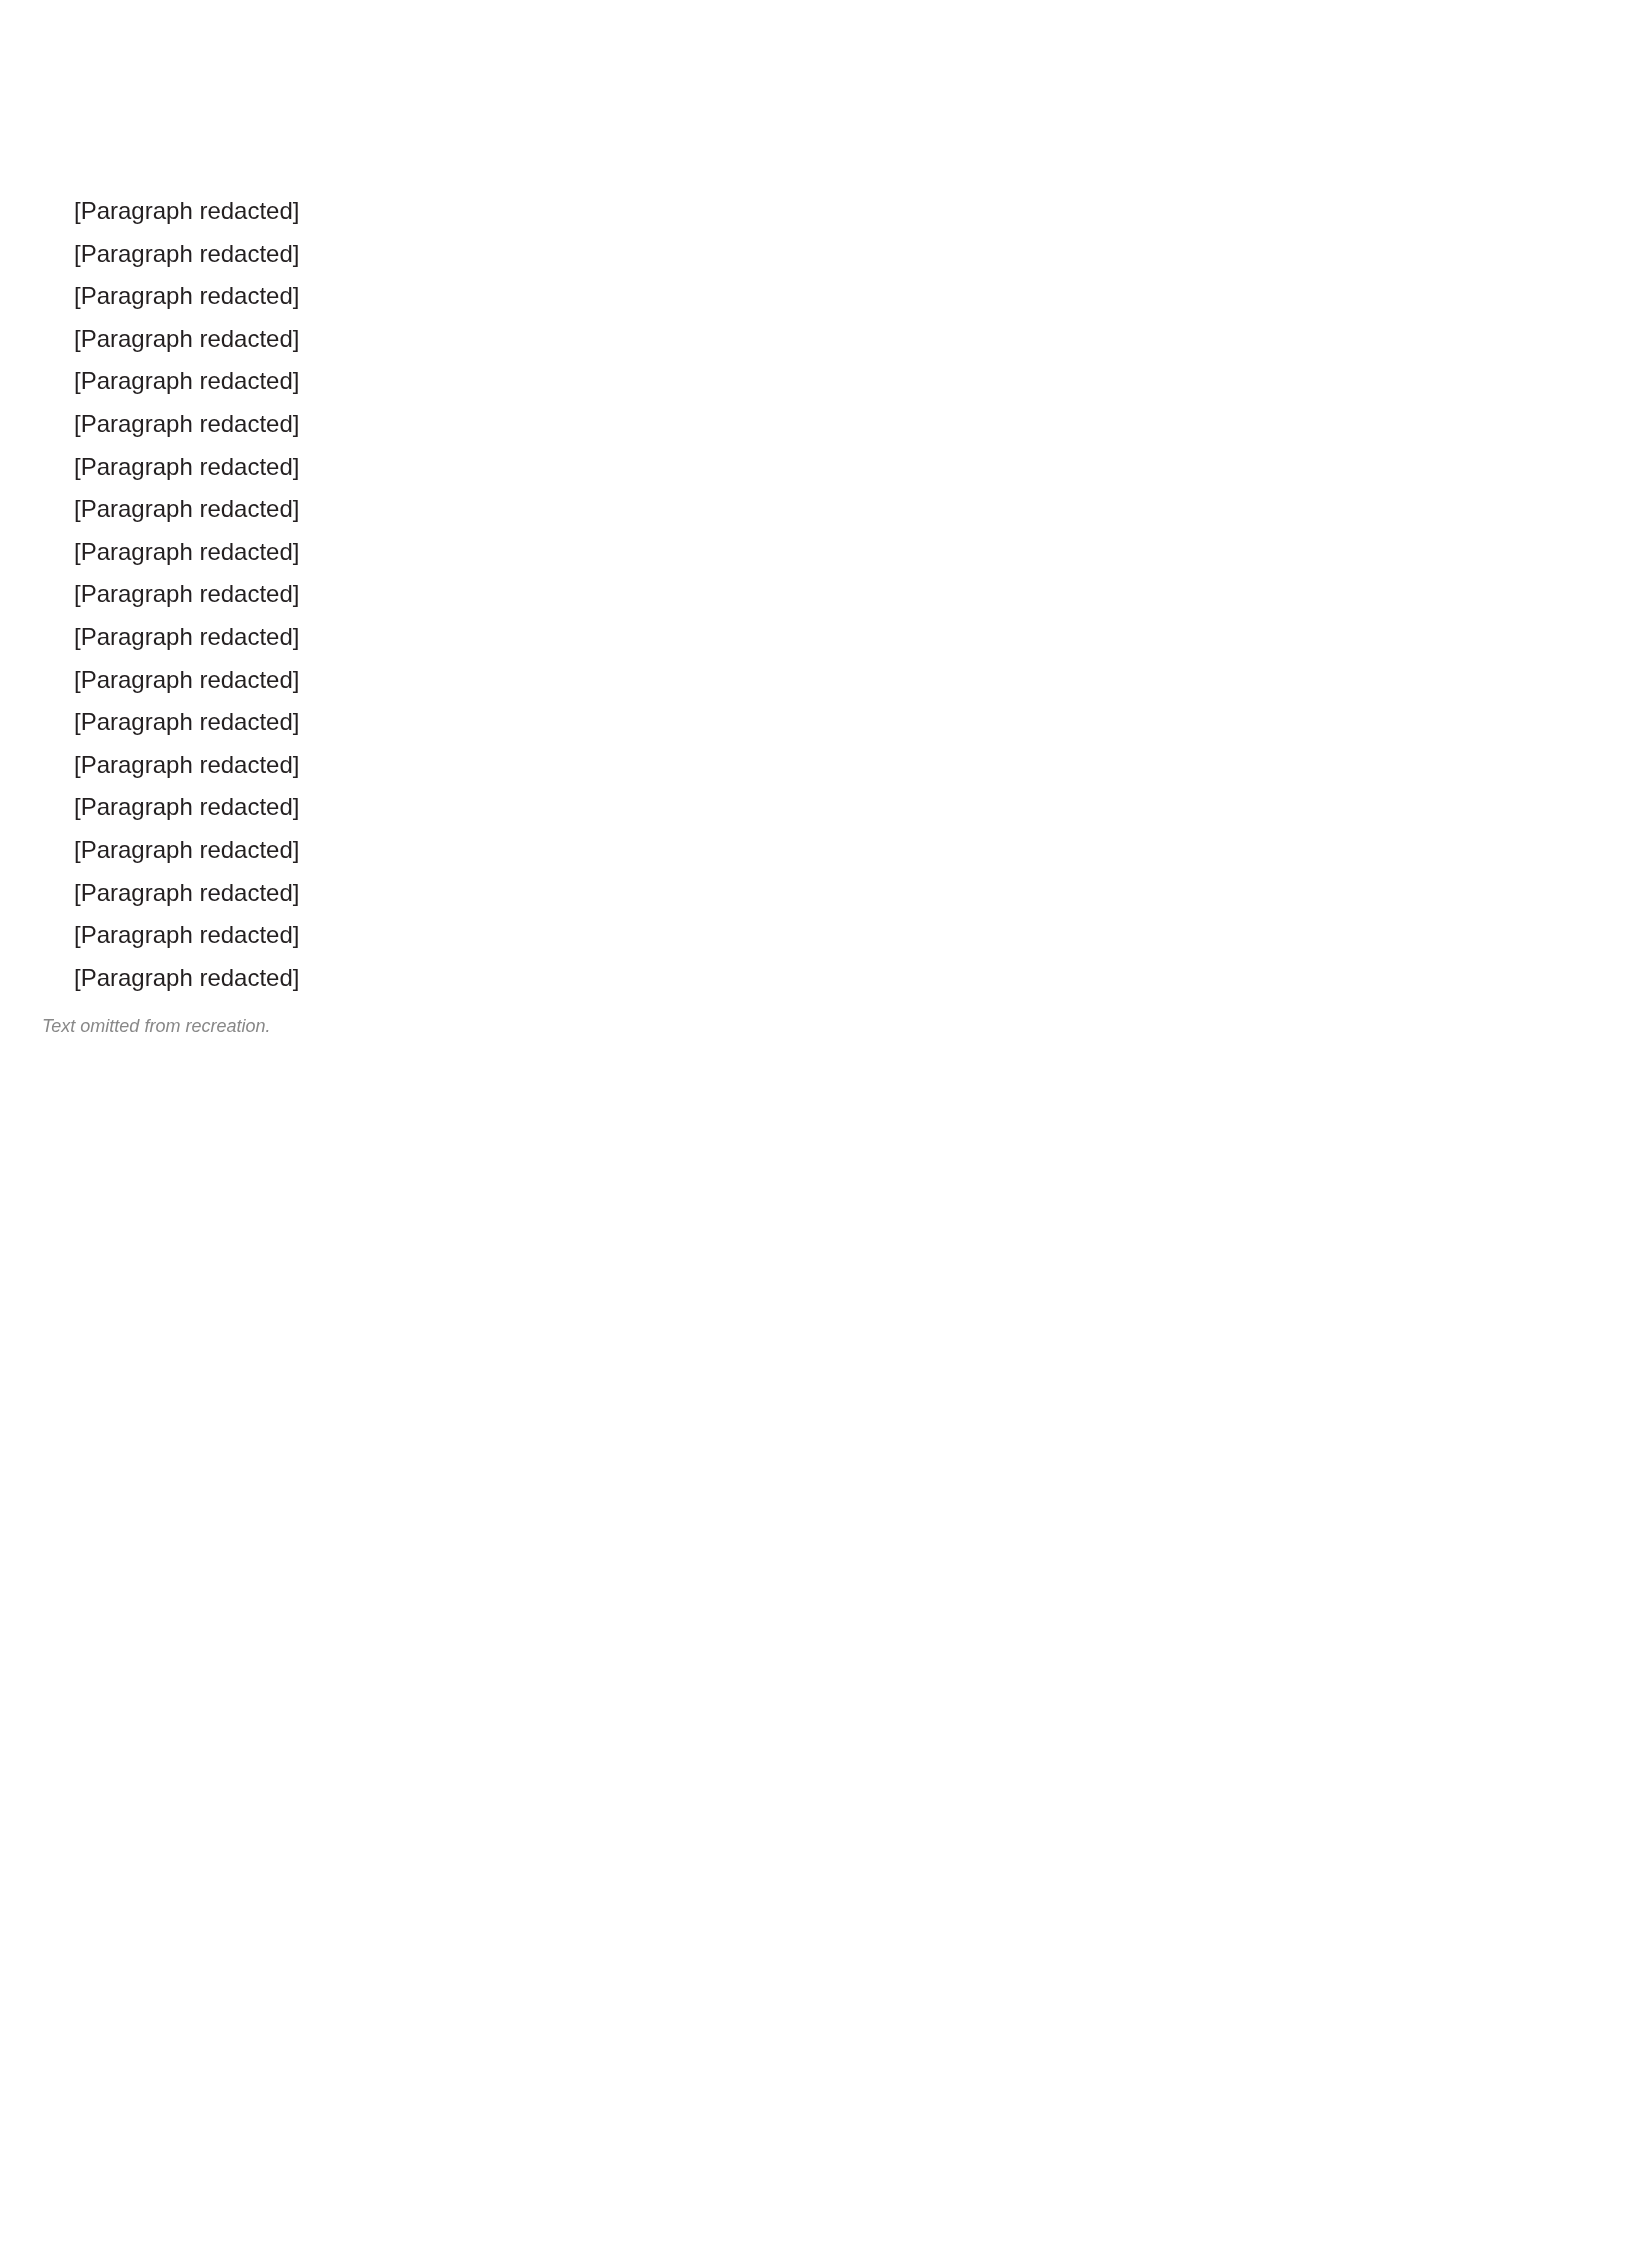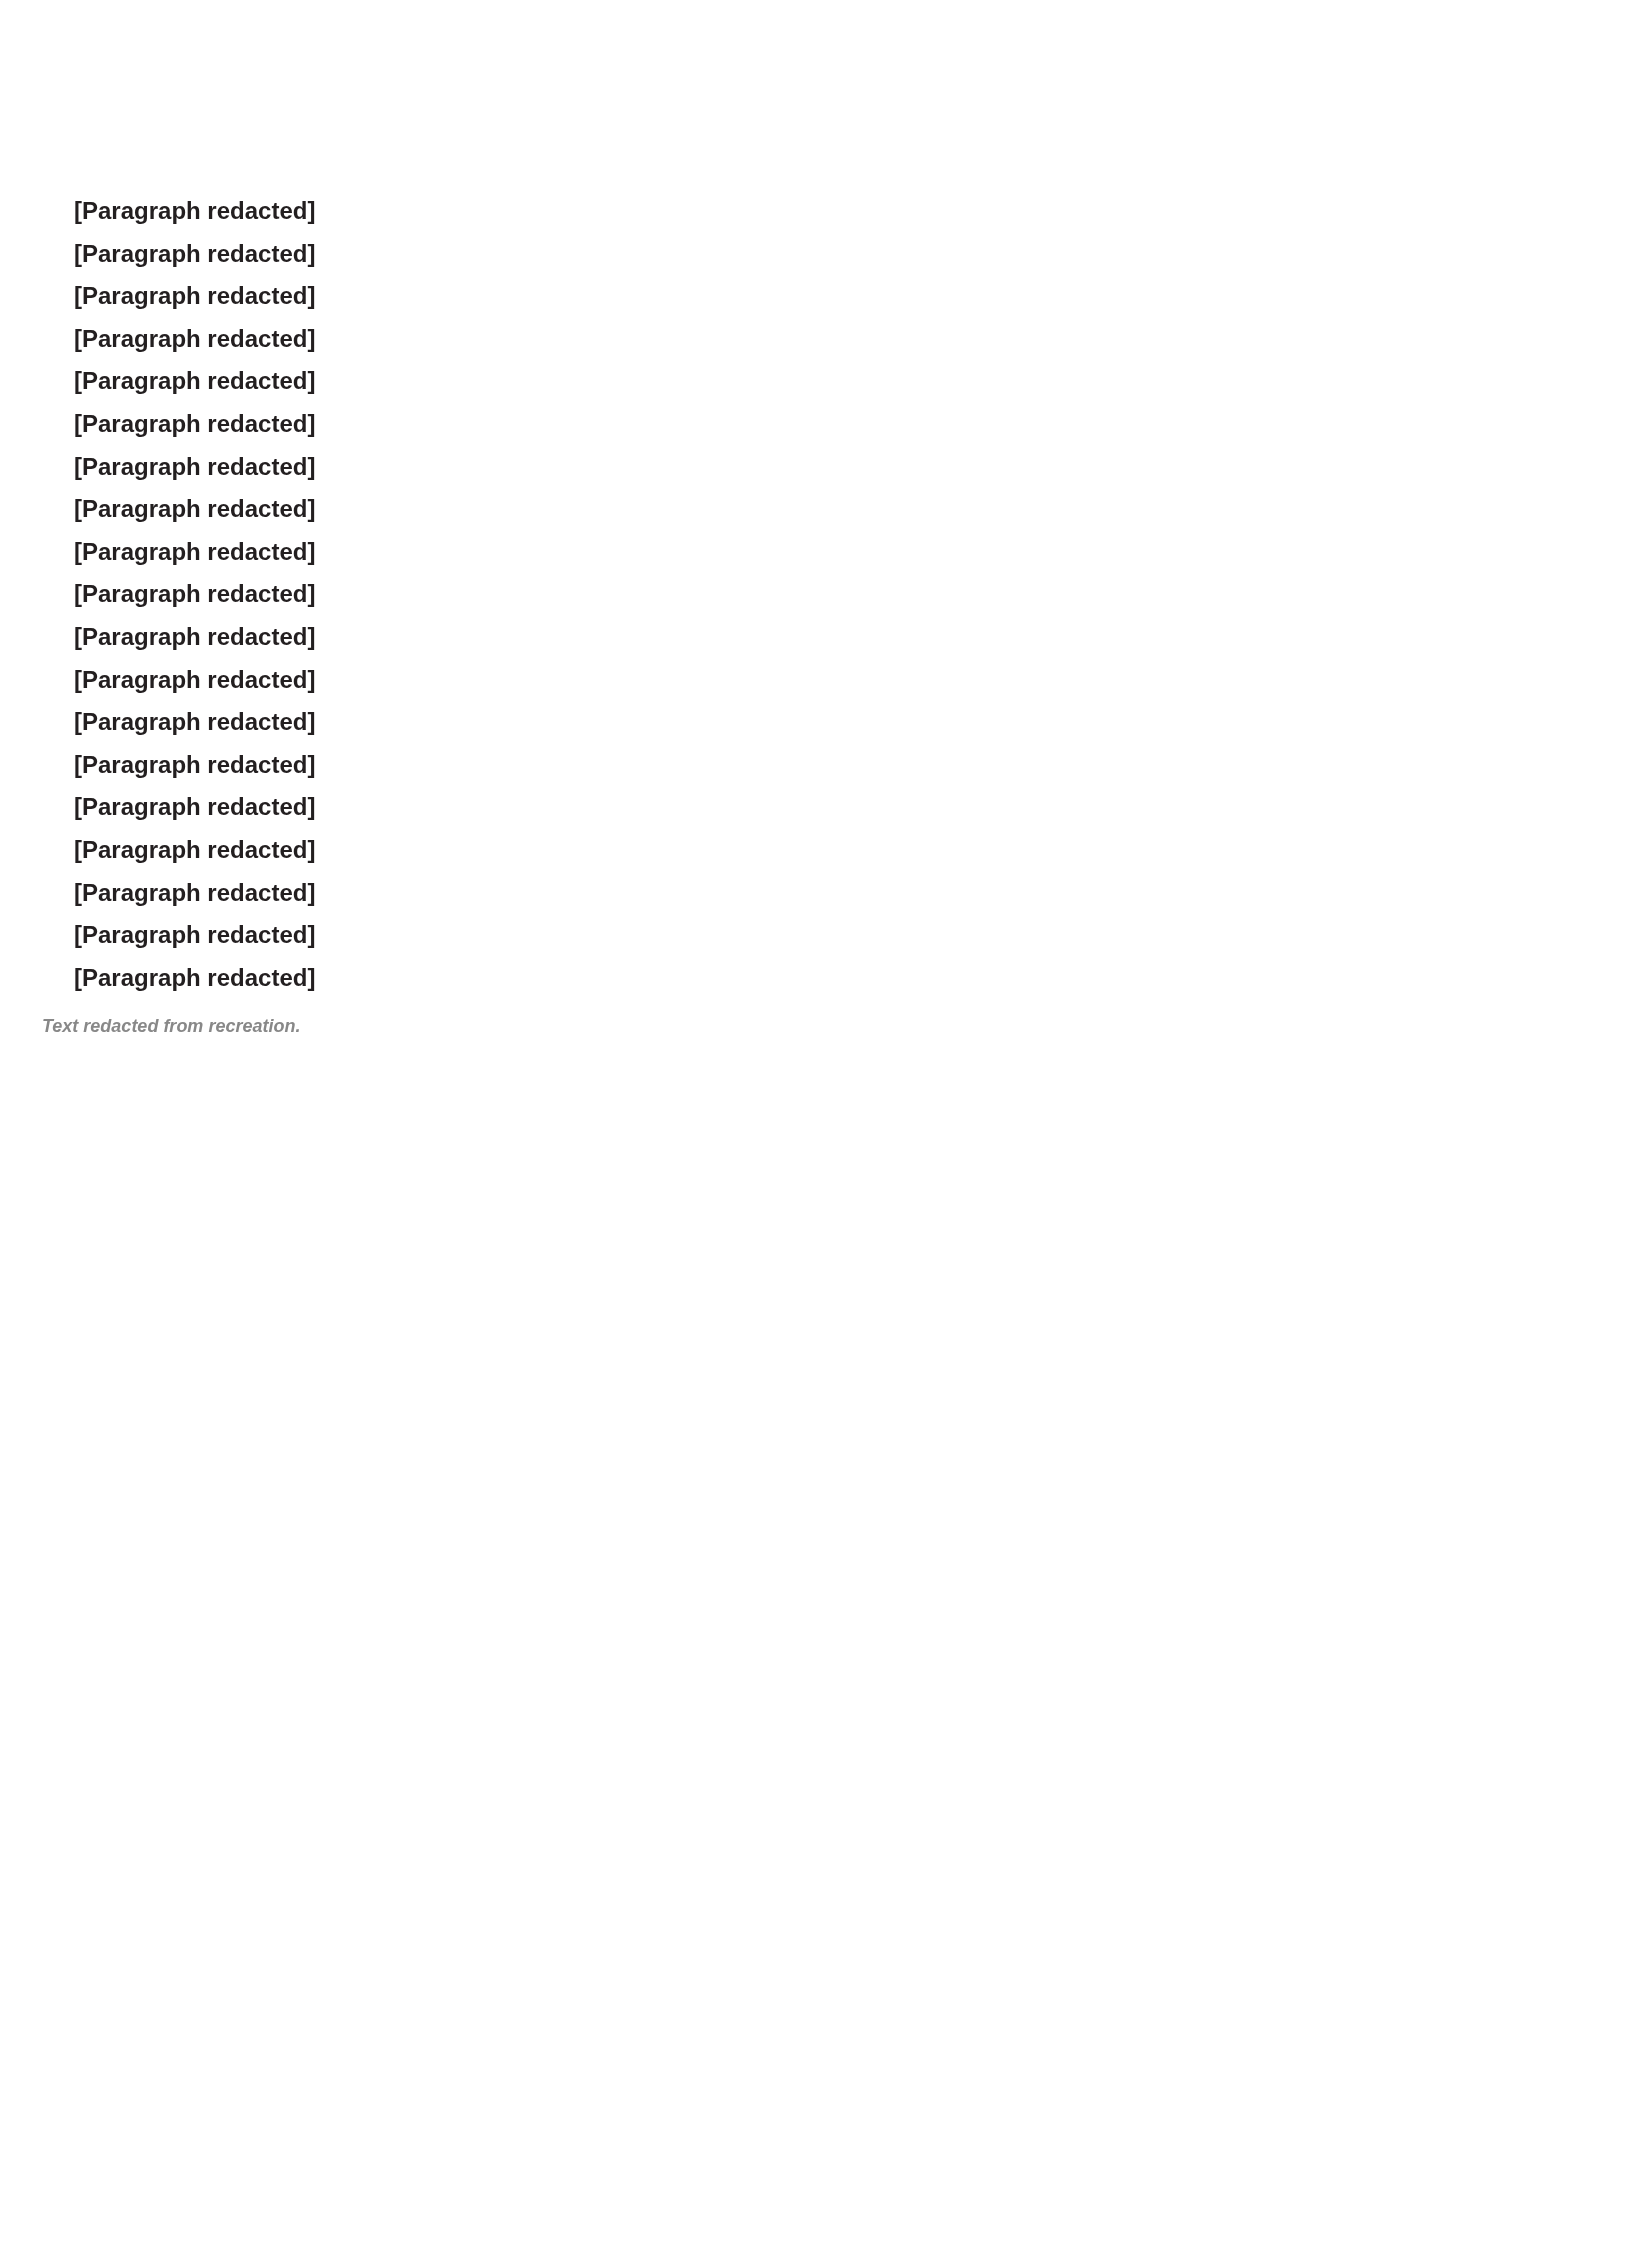--- a/index.html
+++ b/index.html
@@ -8,21 +8,20 @@
     background: #ffffff;
     font-family: "Liberation Sans", sans-serif;
   }
   .page {
     width: 1647px;
     height: 2263px;
     background: #ffffff;
     box-sizing: border-box;
     padding: 194px 57px 0 42px;
     color: #231f20;
-    font-weight: bold;
   }
   .body-text p {
     font-size: 24px;
     line-height: 1.4;
     margin: 0 0 9px 0;
     text-indent: 32px;
     color: #231f20;
   }
   .redaction-note {
     font-size: 18px;
@@ -49,15 +48,15 @@
       <p>[Paragraph redacted]</p>
       <p>[Paragraph redacted]</p>
       <p>[Paragraph redacted]</p>
       <p>[Paragraph redacted]</p>
       <p>[Paragraph redacted]</p>
       <p>[Paragraph redacted]</p>
       <p>[Paragraph redacted]</p>
       <p>[Paragraph redacted]</p>
       <p>[Paragraph redacted]</p>
     </div>
-  <div class="redaction-note">Text redacted from recreation.</div>
+  <div class="redaction-note">Text omitted from recreation.</div>
 </div>
 
 
 </body></html>

